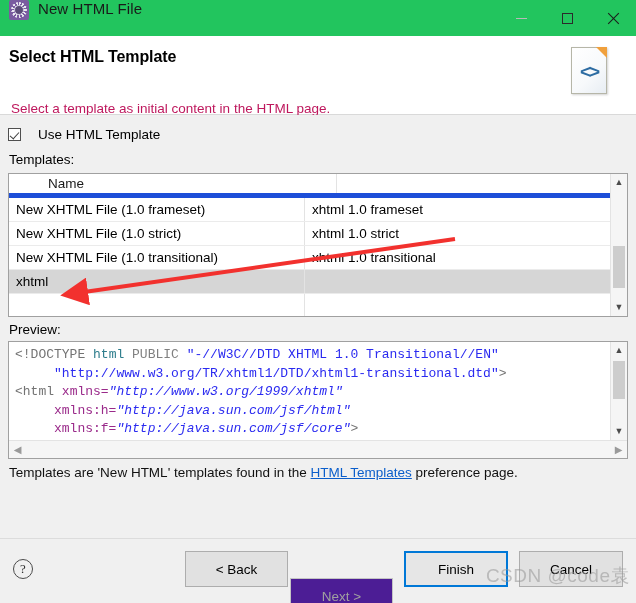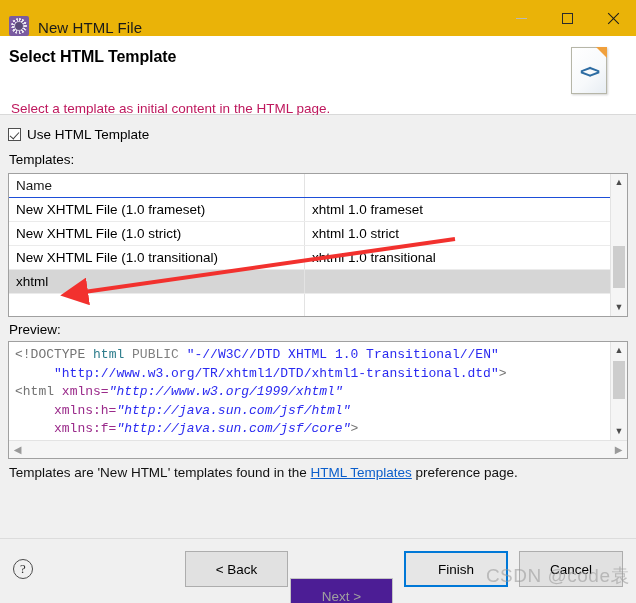--- a/index.html
+++ b/index.html
@@ -13,23 +13,23 @@
     font-family: "Liberation Sans", sans-serif;
     font-size: 13px;
     color: #000;
     overflow: hidden;
     position: relative;
   }
 
   
   .titlebar {
     height: 36px;
-    background: #eab308;
-    display: flex;
-    align-items: flex-end;
+    background: #22c55e;
+    display: flex;
+    align-items: flex-start;
     position: relative;
   }
   .title-icon {
     width: 20px;
     height: 20px;
     margin-left: 9px;
     margin-right: 9px;
     background: #7a5ba0;
     border-radius: 2px;
     position: relative;
@@ -148,20 +148,21 @@
     background: #f0f0f0;
     padding: 0;
     position: relative;
     height: 424px;
   }
   .chkrow {
     position: absolute;
     left: 8px; top: 12px;
     display: flex;
     align-items: center;
+    gap: 11px;
   }
   .chkbox {
     width: 13px; height: 13px;
     border: 1px solid #4f4f4f;
     background: #fff;
     box-sizing: border-box;
     position: relative;
     margin-right: 6px;
   }
   .chkbox:after {
@@ -222,21 +223,21 @@
     padding-left: 7px;
     box-sizing: border-box;
     height: 100%;
     display: flex;
     align-items: center;
     font-size: 13.5px;
     white-space: nowrap;
     overflow: hidden;
   }
   .thead .cell-name, .thead .cell-desc { color: #1a1a1a; }
-  .thead { border-bottom: 1px solid #1d4ed8; }
+  .thead { border-bottom: 5px solid #1d4ed8; padding-left: 32px; }
 
   
   .vscroll {
     width: 17px;
     flex: 0 0 17px;
     background: #f5f5f5;
     border-left: 1px solid #e3e3e3;
     position: relative;
     box-sizing: border-box;
   }

